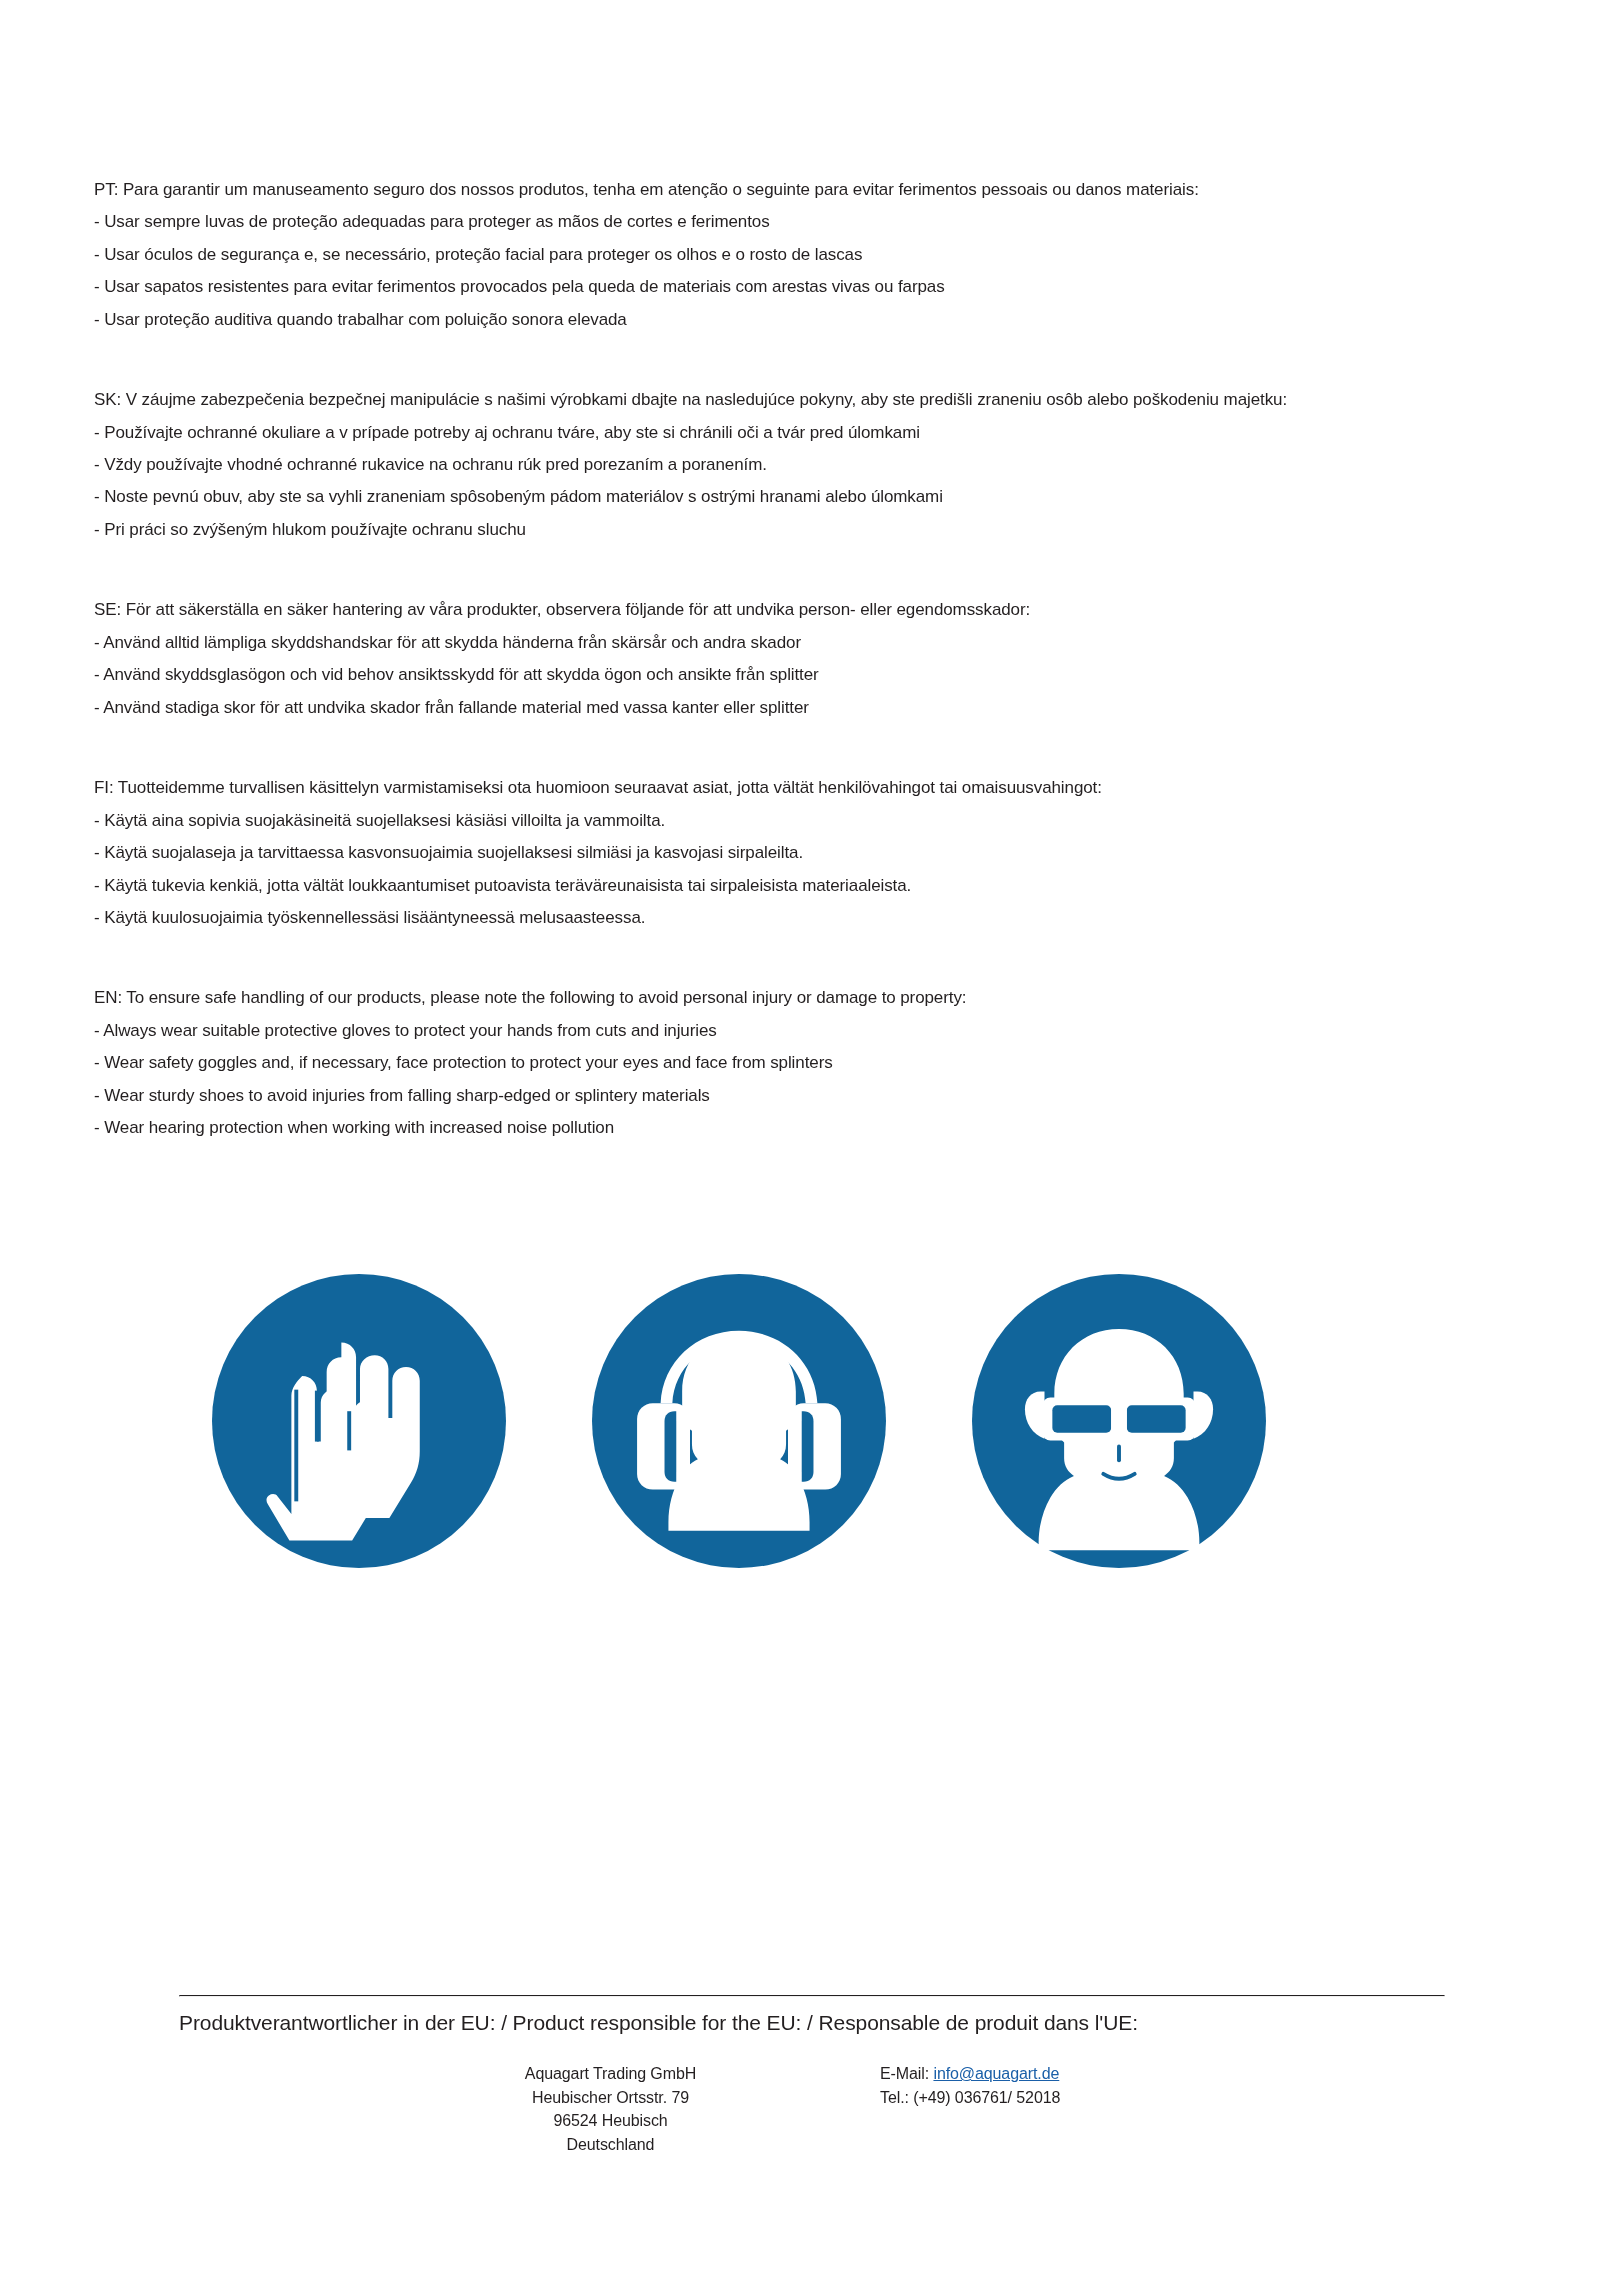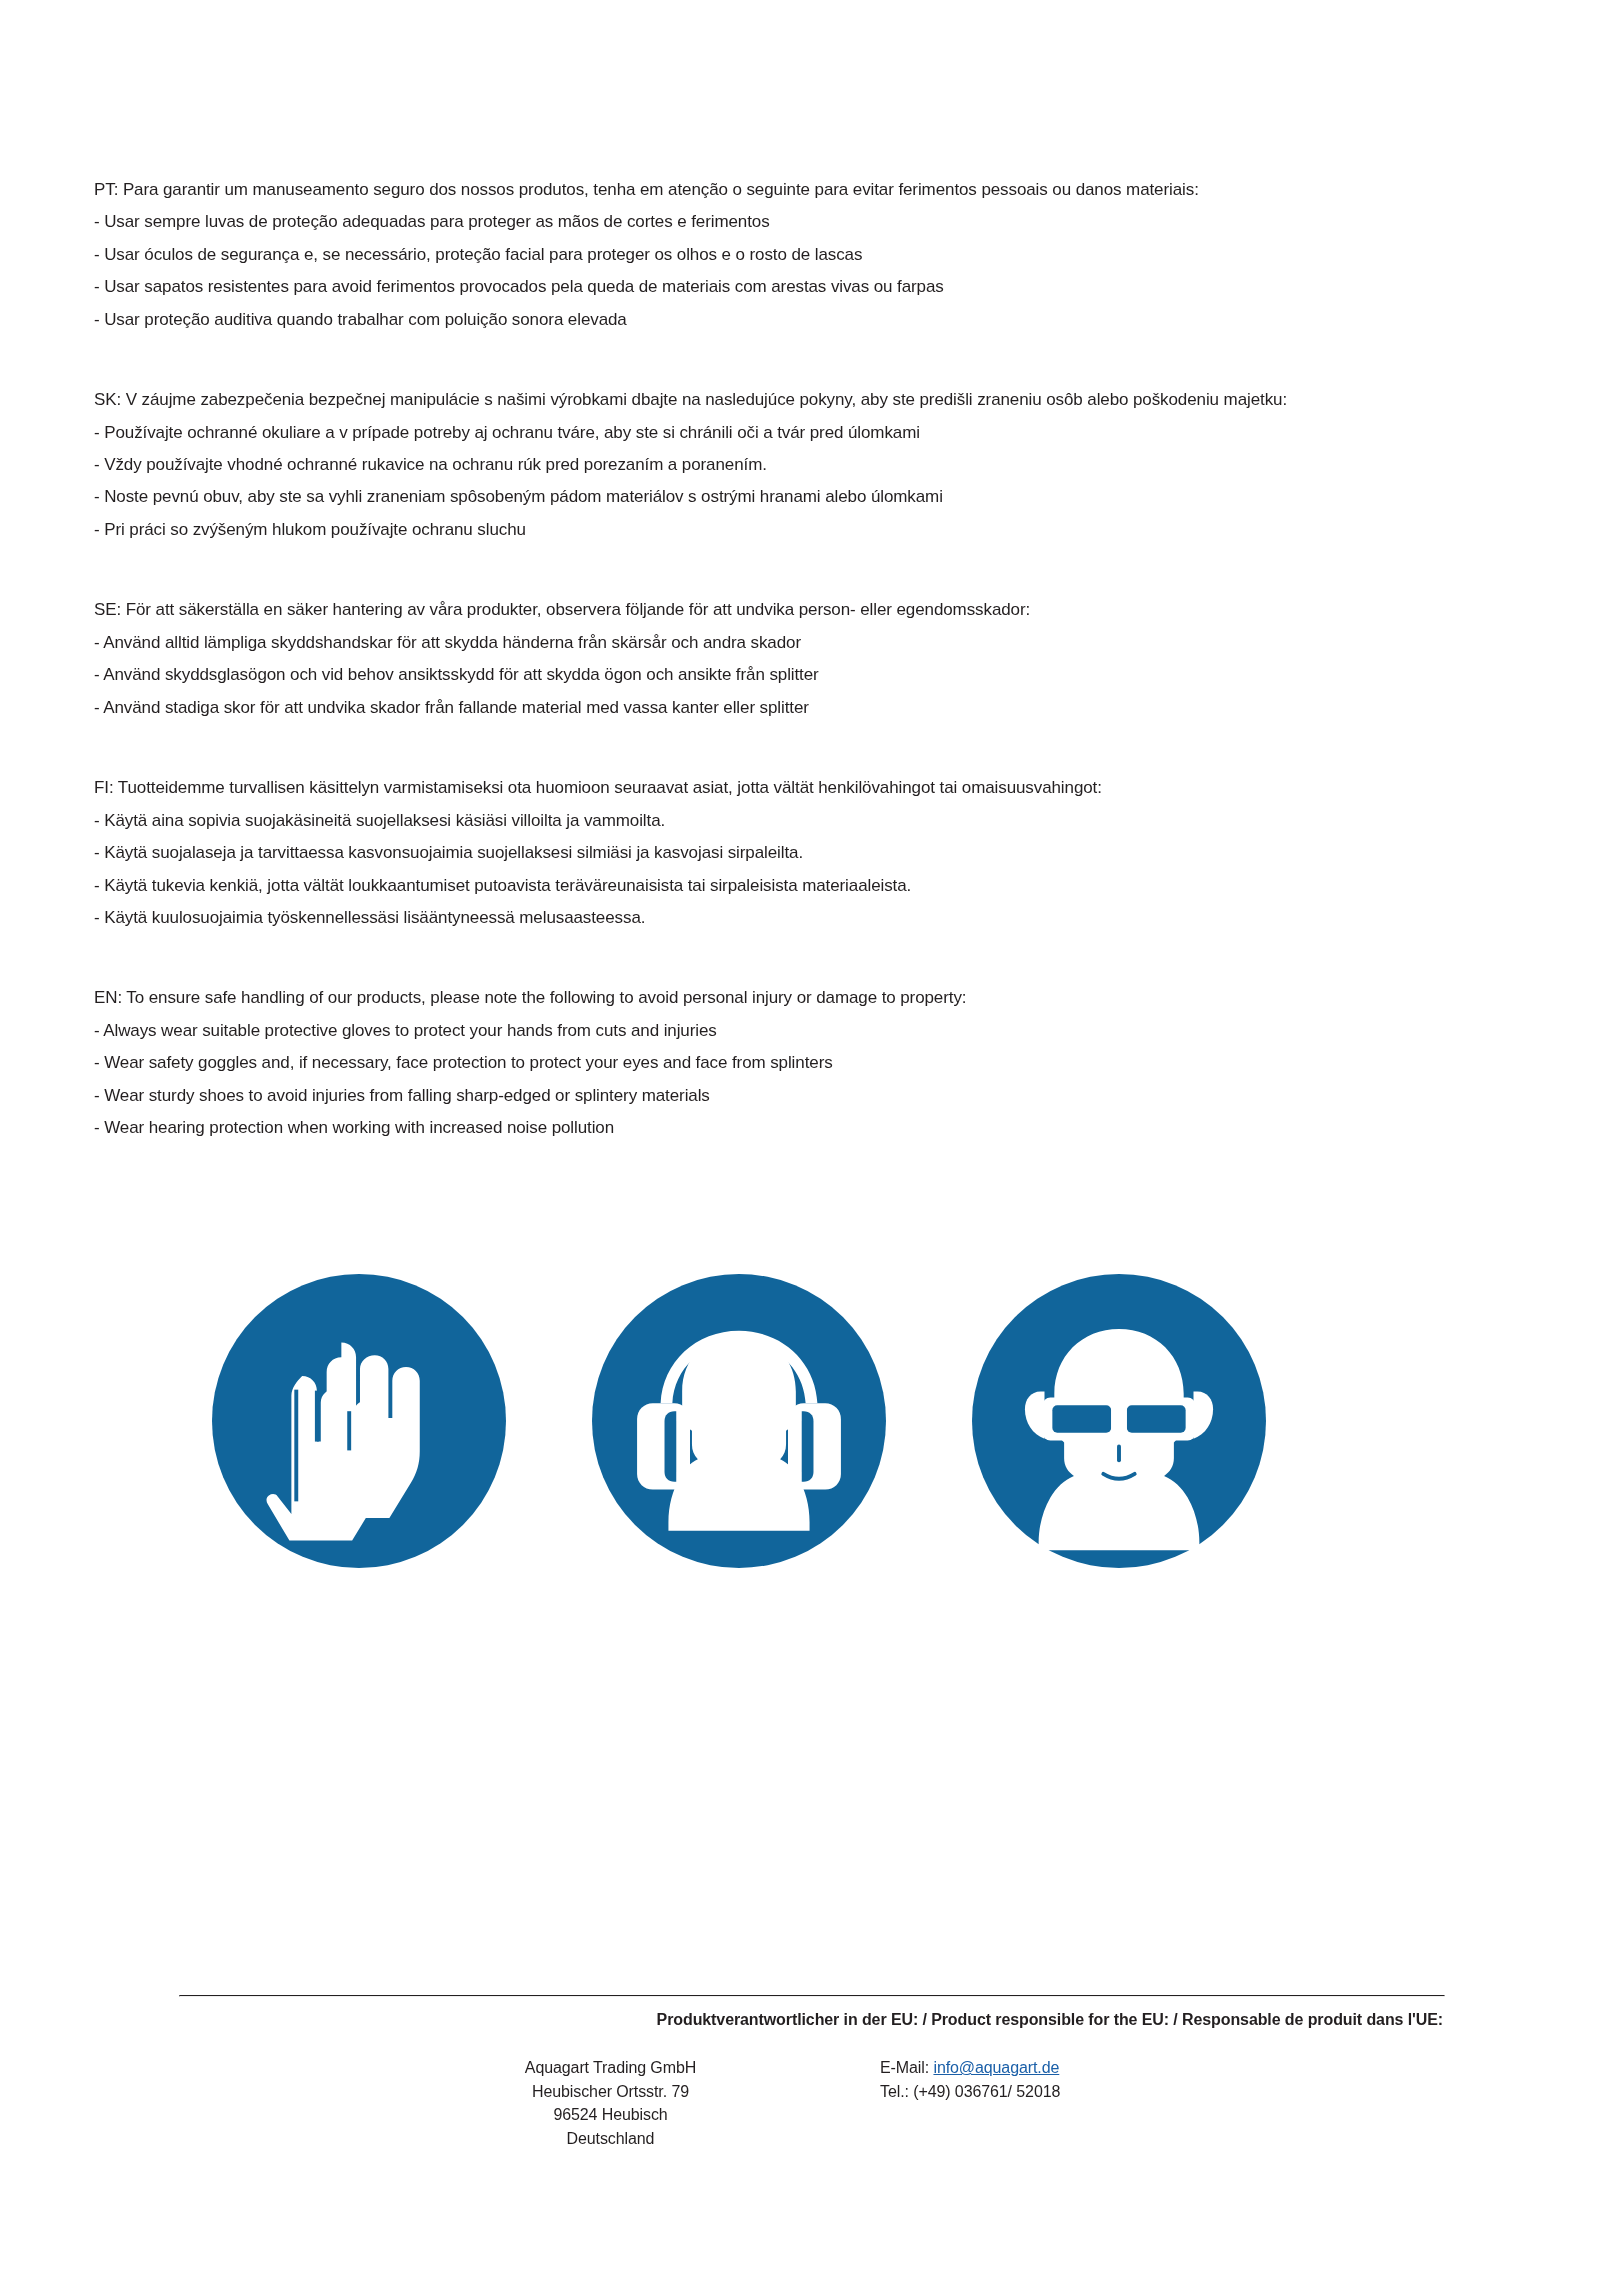--- a/index.html
+++ b/index.html
@@ -76,23 +76,23 @@
     left: 179px;
     top: 1995px;
     width: 1264px;
   }
   .footer-rule {
     border-top: 1px solid #231f20;
     width: 1264px;
     margin: 0;
   }
   .footer-title {
-    text-align: right;
-    font-size: 16px;
-    font-weight: bold;
+    text-align: left;
+    font-size: 21px;
+    font-weight: normal;
     margin-top: 13.7px;
     color: #231f20;
     letter-spacing: -0.1px;
   }
   .footer-cols {
     display: flex;
     margin-top: 27.4px;
     padding-left: 162px;
     box-sizing: border-box;
   }
@@ -118,21 +118,21 @@
 <body>
 
 <div class="page">
 
   <div class="content">
 
     <div class="lang-block">
       <p class="intro">PT: Para garantir um manuseamento seguro dos nossos produtos, tenha em atenção o seguinte para evitar ferimentos pessoais ou danos materiais:</p>
       <p>- Usar sempre luvas de proteção adequadas para proteger as mãos de cortes e ferimentos</p>
       <p>- Usar óculos de segurança e, se necessário, proteção facial para proteger os olhos e o rosto de lascas</p>
-      <p>- Usar sapatos resistentes para avoid ferimentos provocados pela queda de materiais com arestas vivas ou farpas</p>
+      <p>- Usar sapatos resistentes para evitar ferimentos provocados pela queda de materiais com arestas vivas ou farpas</p>
       <p>- Usar proteção auditiva quando trabalhar com poluição sonora elevada</p>
     </div>
 
     <div class="lang-block">
       <p class="intro">SK: V záujme zabezpečenia bezpečnej manipulácie s našimi výrobkami dbajte na nasledujúce pokyny, aby ste predišli zraneniu osôb alebo poškodeniu majetku:</p>
       <p>- Používajte ochranné okuliare a v prípade potreby aj ochranu tváre, aby ste si chránili oči a tvár pred úlomkami</p>
       <p>- Vždy používajte vhodné ochranné rukavice na ochranu rúk pred porezaním a poranením.</p>
       <p>- Noste pevnú obuv, aby ste sa vyhli zraneniam spôsobeným pádom materiálov s ostrými hranami alebo úlomkami</p>
       <p>- Pri práci so zvýšeným hlukom používajte ochranu sluchu</p>
     </div>

